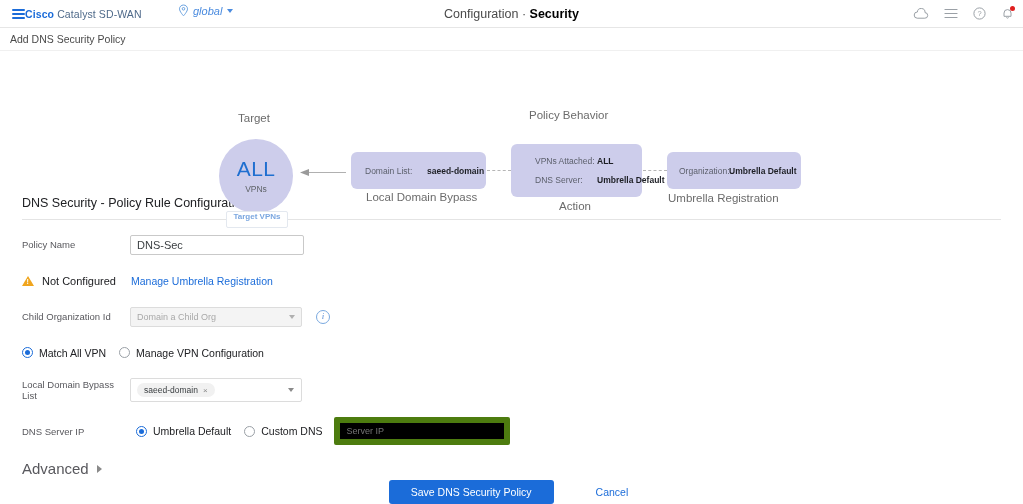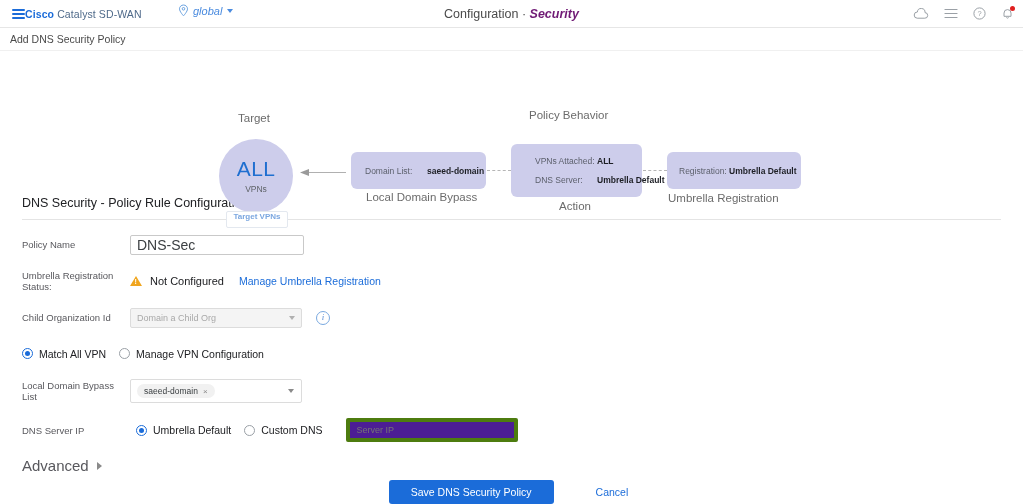--- a/index.html
+++ b/index.html
@@ -81,21 +81,21 @@
     margin-top: 1px;
   }
   .page-title {
     position: absolute;
     left: 0; right: 0;
     text-align: center;
     font-size: 12.5px;
     color: #4a4a4a;
     pointer-events: none;
   }
-  .page-title b { color: #701a75; font-weight: bold; font-style: italic; }
+  .page-title b { color: #000000; font-weight: bold; }
   .topbar-icons {
     position: absolute;
     right: 9px;
     top: 0;
     height: 27px;
     display: flex;
     align-items: center;
     gap: 15px;
   }
   .ticon { cursor: pointer; display: flex; align-items: center; position: relative; }
@@ -281,21 +281,21 @@
     flex: none;
     font-size: 9.5px;
     color: #58585d;
   }
   .txt-input {
     width: 160px;
     height: 18px;
     border: 1px solid #c9c9c9;
     border-radius: 2px;
     background: #fff;
-    font-size: 14px;
+    font-size: 11px;
     color: #3c4043;
     padding: 0 6px;
     font-family: "Liberation Sans", sans-serif;
     box-sizing: content-box;
     outline: none;
   }
 
   .status-wrap { display: flex; align-items: center; gap: 8px; }
   .warn-tri {
     width: 0; height: 0;
@@ -401,27 +401,27 @@
     right: 7px; top: 9px;
     width: 0; height: 0;
     border-left: 3.5px solid transparent;
     border-right: 3.5px solid transparent;
     border-top: 4px solid #8a8a8a;
   }
 
   .server-input {
     width: 152px;
     height: 16px;
-    border: 4px solid #4d7c0f;
+    border: 6px solid #4d7c0f;
     border-radius: 2px;
-    background: #4c1d95;
+    background: #000000;
     font-size: 9px;
     color: #b0b0b0;
     padding: 0 6px;
-    margin-left: 24px;
+    margin-left: 12px;
     font-family: "Liberation Sans", sans-serif;
     box-sizing: content-box;
     outline: none;
   }
 
   .advanced {
     display: flex;
     align-items: center;
     gap: 8px;
     font-size: 15px;
@@ -569,42 +569,41 @@
     </div>
     <div class="card-row">
       <span class="k">DNS Server:</span>
       <span class="v">Umbrella Default</span>
     </div>
   </div>
   <div class="card-caption cap-action">Action</div>
 
   <div class="card card-umbrella">
     <div class="card-row">
-      <span class="k">Registration:</span>
+      <span class="k">Organization:</span>
       <span class="v">Umbrella Default</span>
     </div>
   </div>
   <div class="card-caption cap-umbrella">Umbrella Registration</div>
 </div>
 
 <div class="section">
 
   <div class="section-head">
     <span>DNS Security - Policy Rule Configuration</span>
     <span class="info-icon">i</span>
   </div>
   <div class="divider"></div>
 
   <div class="frow">
     <div class="flabel">Policy Name</div>
     <input class="txt-input" type="text" value="DNS-Sec" style="">
   </div>
 
   <div class="frow">
-    <div class="flabel">Umbrella Registration Status:</div>
     <div class="status-wrap">
       <span class="warn-tri"></span>
       <span class="status-text">Not Configured</span>
     </div>
     <span class="link">Manage Umbrella Registration</span>
   </div>
 
   <div class="frow">
     <div class="flabel">Child Organization Id</div>
     <div class="select-disabled">

